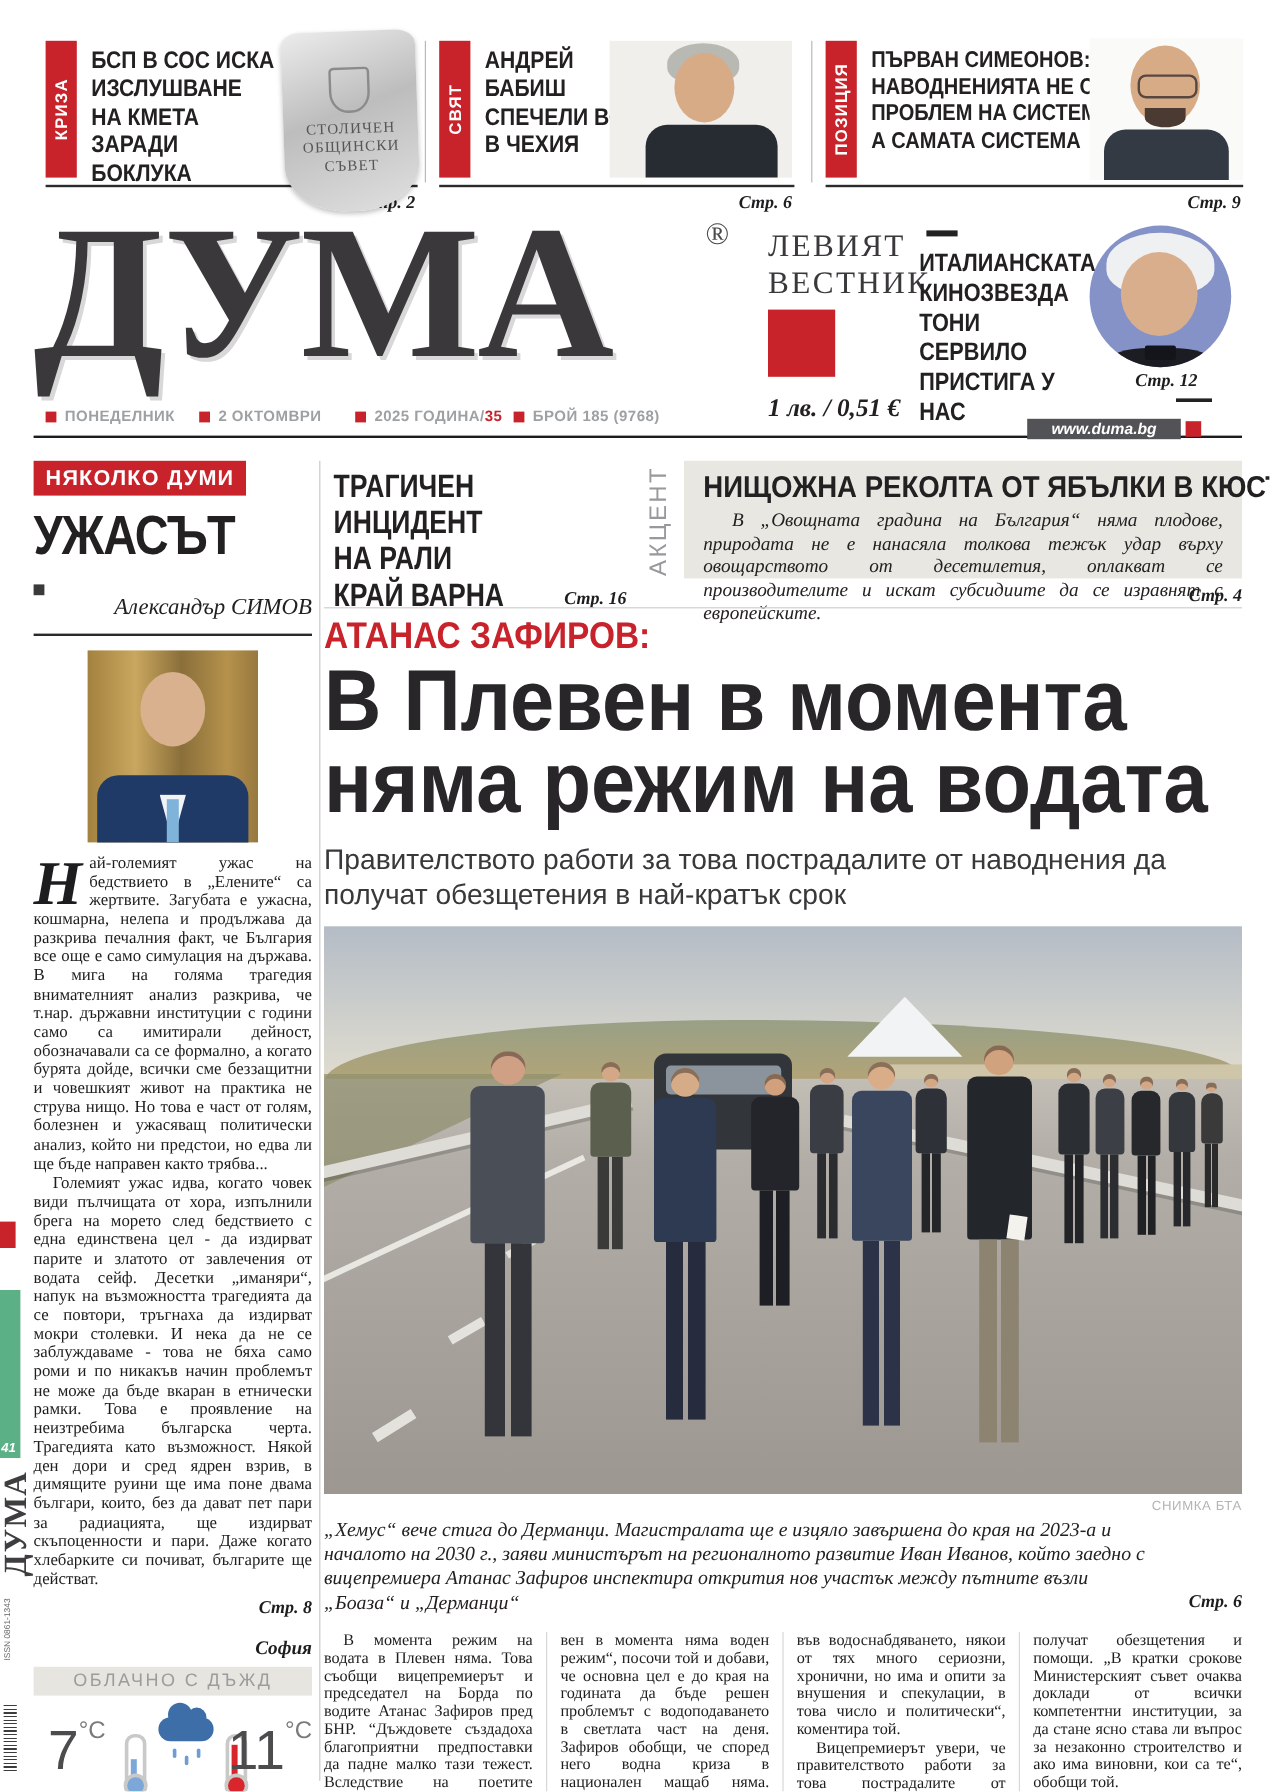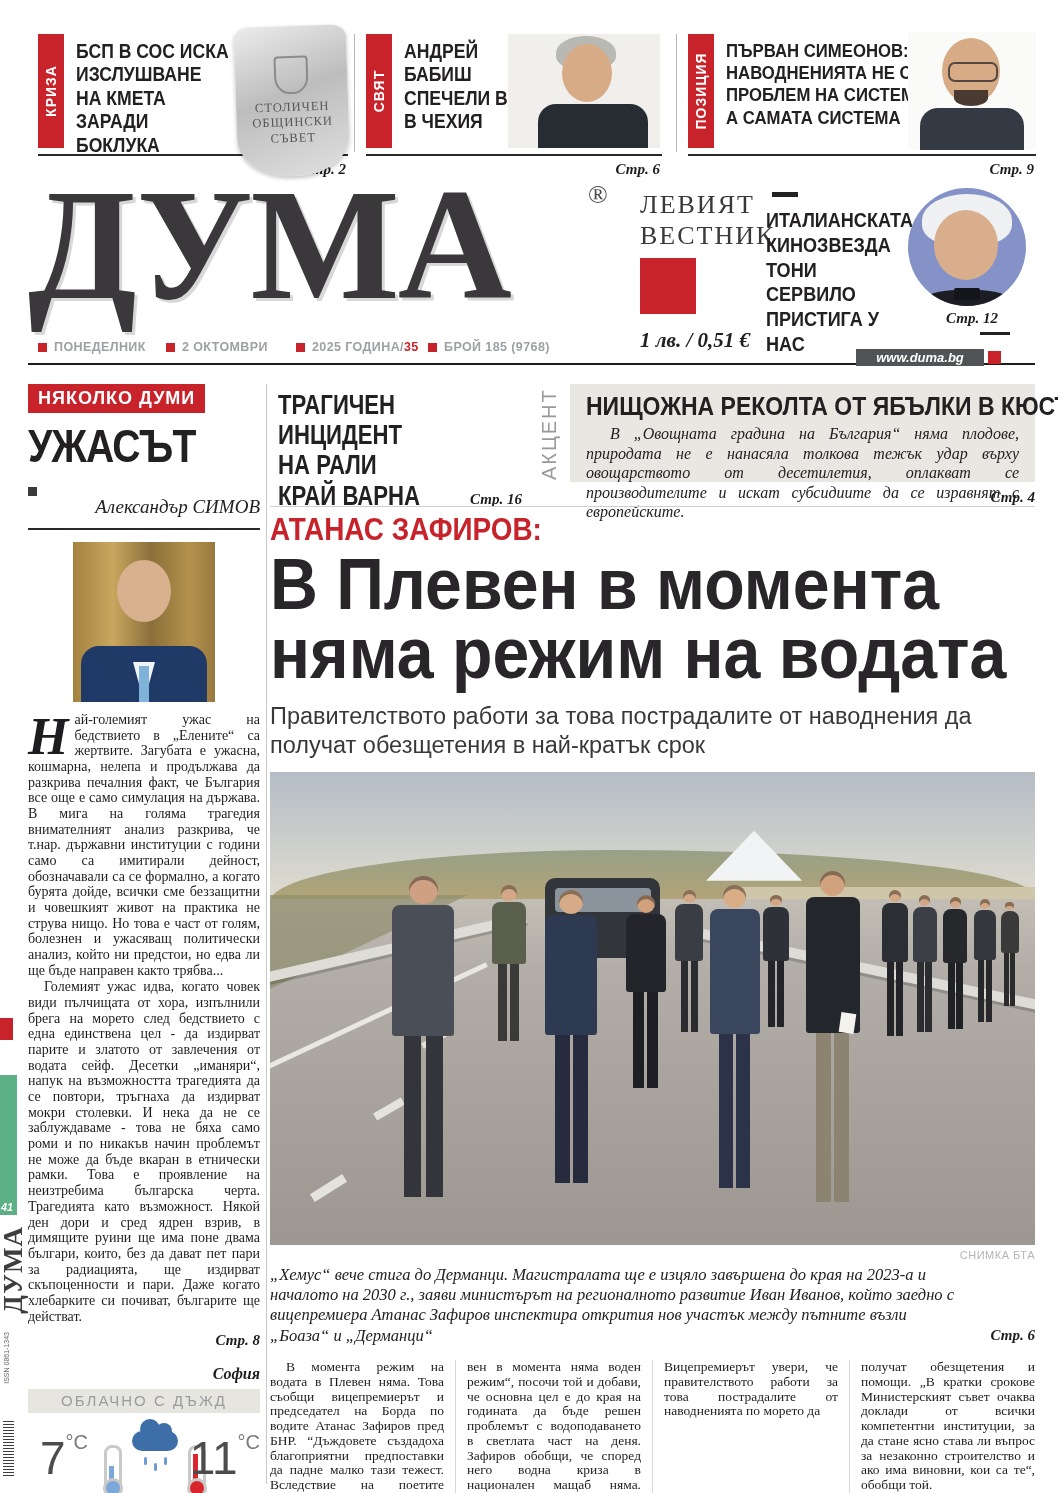--- a/index.html
+++ b/index.html
@@ -442,20 +442,21 @@
     </div>
 
     <div class="cols">
       <div class="col">
         <p class="ind">В момента режим на водата в Плевен няма. Това съобщи вицепремиерът и председател на Борда по водите Атанас Зафиров пред БНР. “Дъждовете създадоха благоприятни предпоставки да падне малко тази тежест. Вследствие на поетите ангажименти от МРРБ в Пле-</p>
       </div>
       <div class="col">
         <p>вен в момента няма воден режим“, посочи той и добави, че основна цел е до края на годината да бъде решен проблемът с водоподаването в светлата част на деня. Зафиров обобщи, че според него водна криза в национален мащаб няма. „Има населени места с проблеми</p>
       </div>
       <div class="col">
+        <p>във водоснабдяването, някои от тях много сериозни, хронични, но има и опити за внушения и спекулации, в това число и политически“, коментира той.</p>
         <p>Вицепремиерът увери, че правителството работи за това пострадалите от наводненията по морето да</p>
       </div>
       <div class="col">
         <p>получат обезщетения и помощи. „В кратки срокове Министерският съвет очаква доклади от всички компетентни институции, за да стане ясно става ли въпрос за незаконно строителство и ако има виновни, кои са те“, обобщи той.</p>
 
       </div>
     </div>
   </div>
 
 </div>

